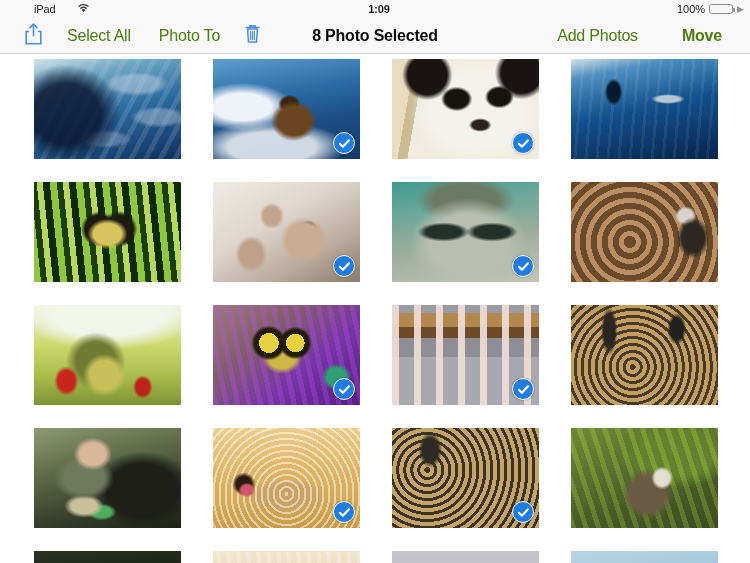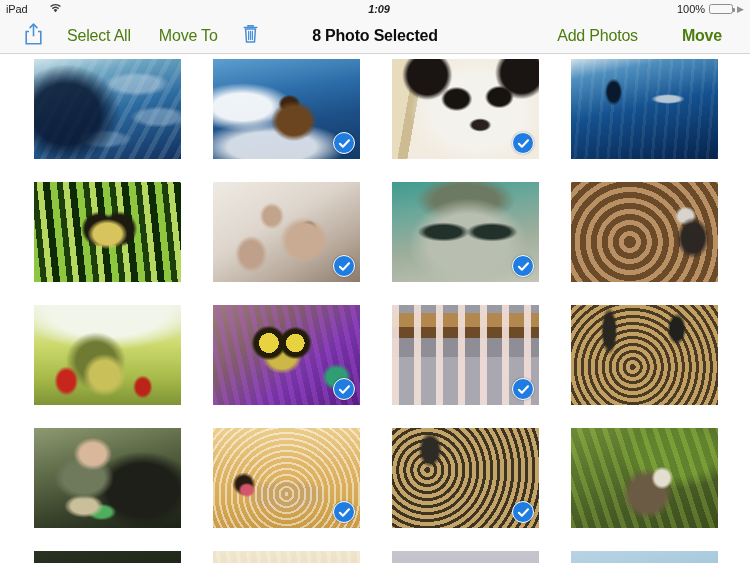--- a/index.html
+++ b/index.html
@@ -14,29 +14,28 @@
 
   
   .statusbar {
     height:18px; width:100%;
     display:flex; align-items:center;
     background:#f8f8f8;
     font-size:11px; color:#1c1c1c;
     padding:0 6px;
     position:relative;
   }
-  .sb-left { display:flex; align-items:center; gap:21px; }
+  .sb-left { display:flex; align-items:center; gap:21px;margin-left:28px; }
   .sb-device { font-size:11px; letter-spacing:-0.1px; }
   .wifi-icon { display:block; }
   .sb-center {
     position:absolute; left:8px; right:0;
     text-align:center; font-size:11px; font-weight:600;
     letter-spacing:-0.1px;
     pointer-events:none;
-    font-style:italic;
   }
   .sb-right {
     margin-left:auto; display:flex; align-items:center; gap:4px;
     font-size:11px;
   }
   .battery {
     width:24px; height:10px;
     border:1px solid #8e8e93; border-radius:2.5px;
     position:relative; padding:1px;
   }
@@ -306,21 +305,21 @@
     <button class="icon-btn">
       <span>
         <svg width="19" height="24" viewBox="0 0 19 24">
           <path d="M5 9.5H2.2v12.3h14.6V9.5H14" fill="none" stroke="#4a90d9" stroke-width="1.6"></path>
           <path d="M9.5 2.2v12.1" fill="none" stroke="#4a90d9" stroke-width="1.6"></path>
           <path d="M6.1 5.6 9.5 2.1l3.4 3.5" fill="none" stroke="#4a90d9" stroke-width="1.6" stroke-linecap="round" stroke-linejoin="round"></path>
         </svg>
       </span>
     </button>
     <button class="tb-btn">Select All</button>
-    <button class="tb-btn">Move To</button>
+    <button class="tb-btn">Photo To</button>
     <button class="icon-btn">
       <span>
         <svg width="17" height="22" viewBox="0 0 17 22">
           <path d="M2.2 4.4h12.6M6 4.4V2.8h5v1.6" fill="none" stroke="#4a90d9" stroke-width="1.5" stroke-linecap="round"></path>
           <path d="M3.6 5.9h9.8l-.9 13.2H4.5z" fill="none" stroke="#4a90d9" stroke-width="1.5" stroke-linejoin="round"></path>
           <path d="M6.6 8.4v8.2M8.5 8.4v8.2M10.4 8.4v8.2" fill="none" stroke="#4a90d9" stroke-width="1.2" stroke-linecap="round"></path>
         </svg>
       </span>
     </button>
   </div>

